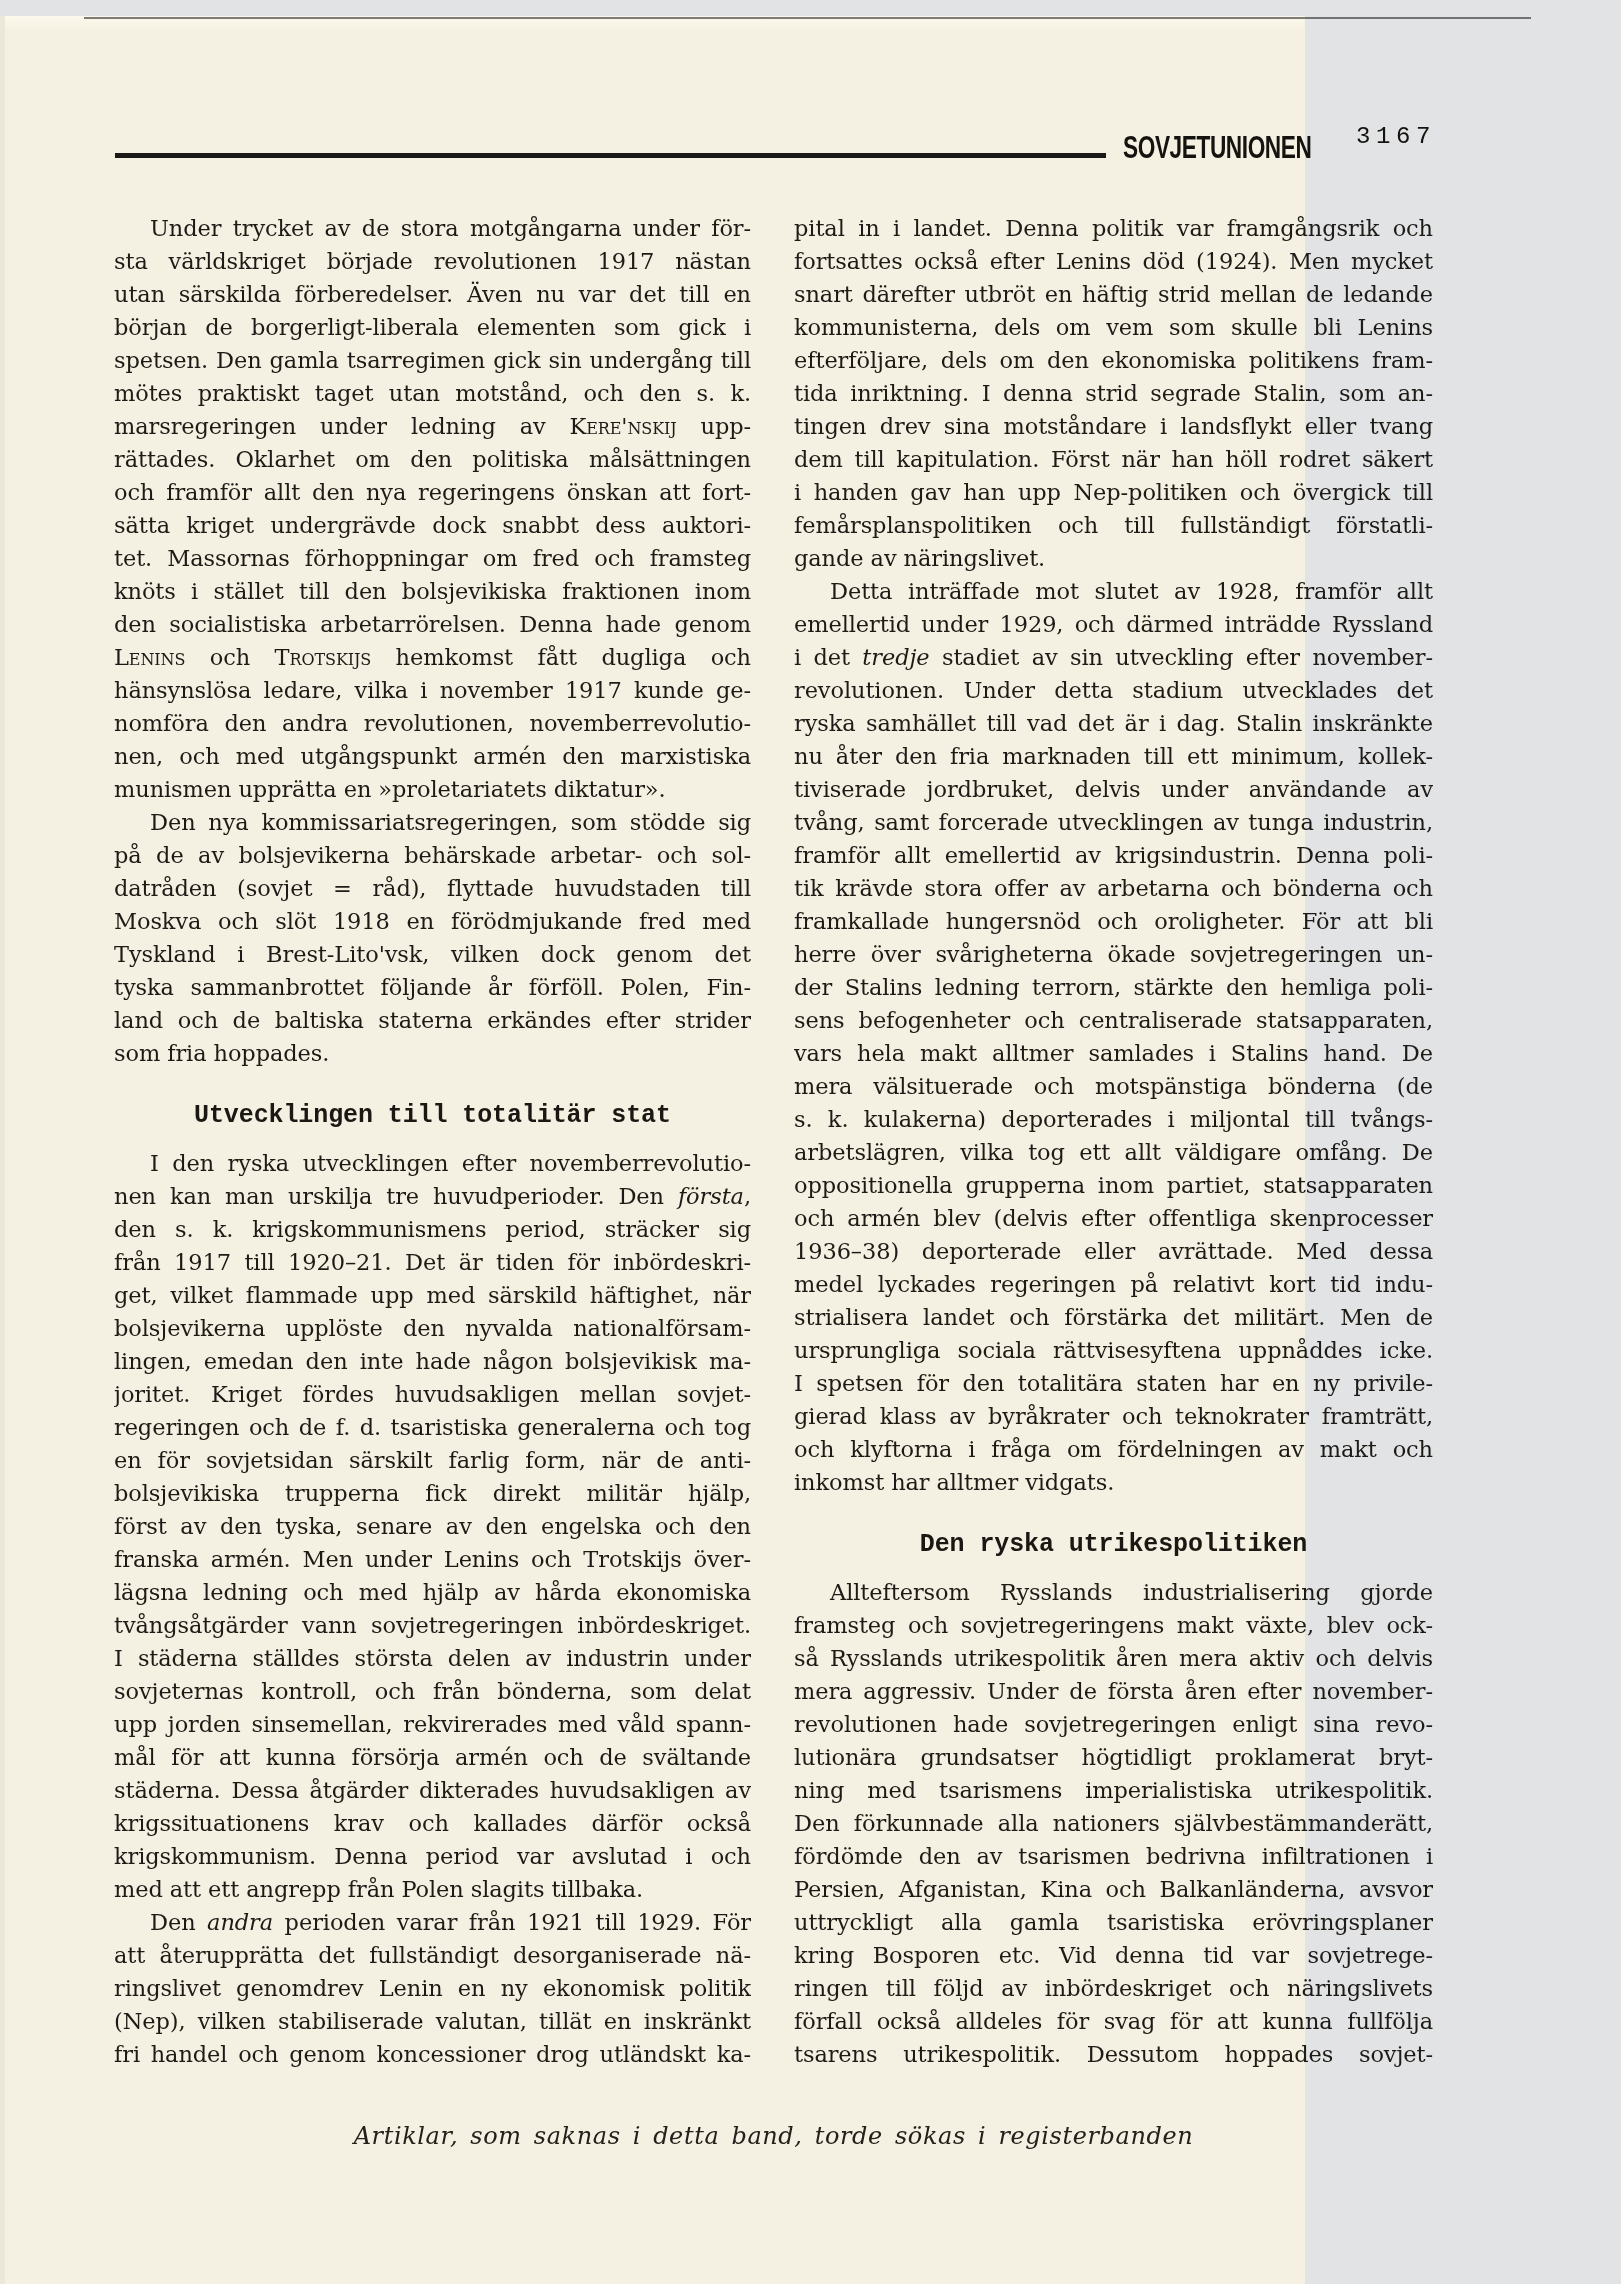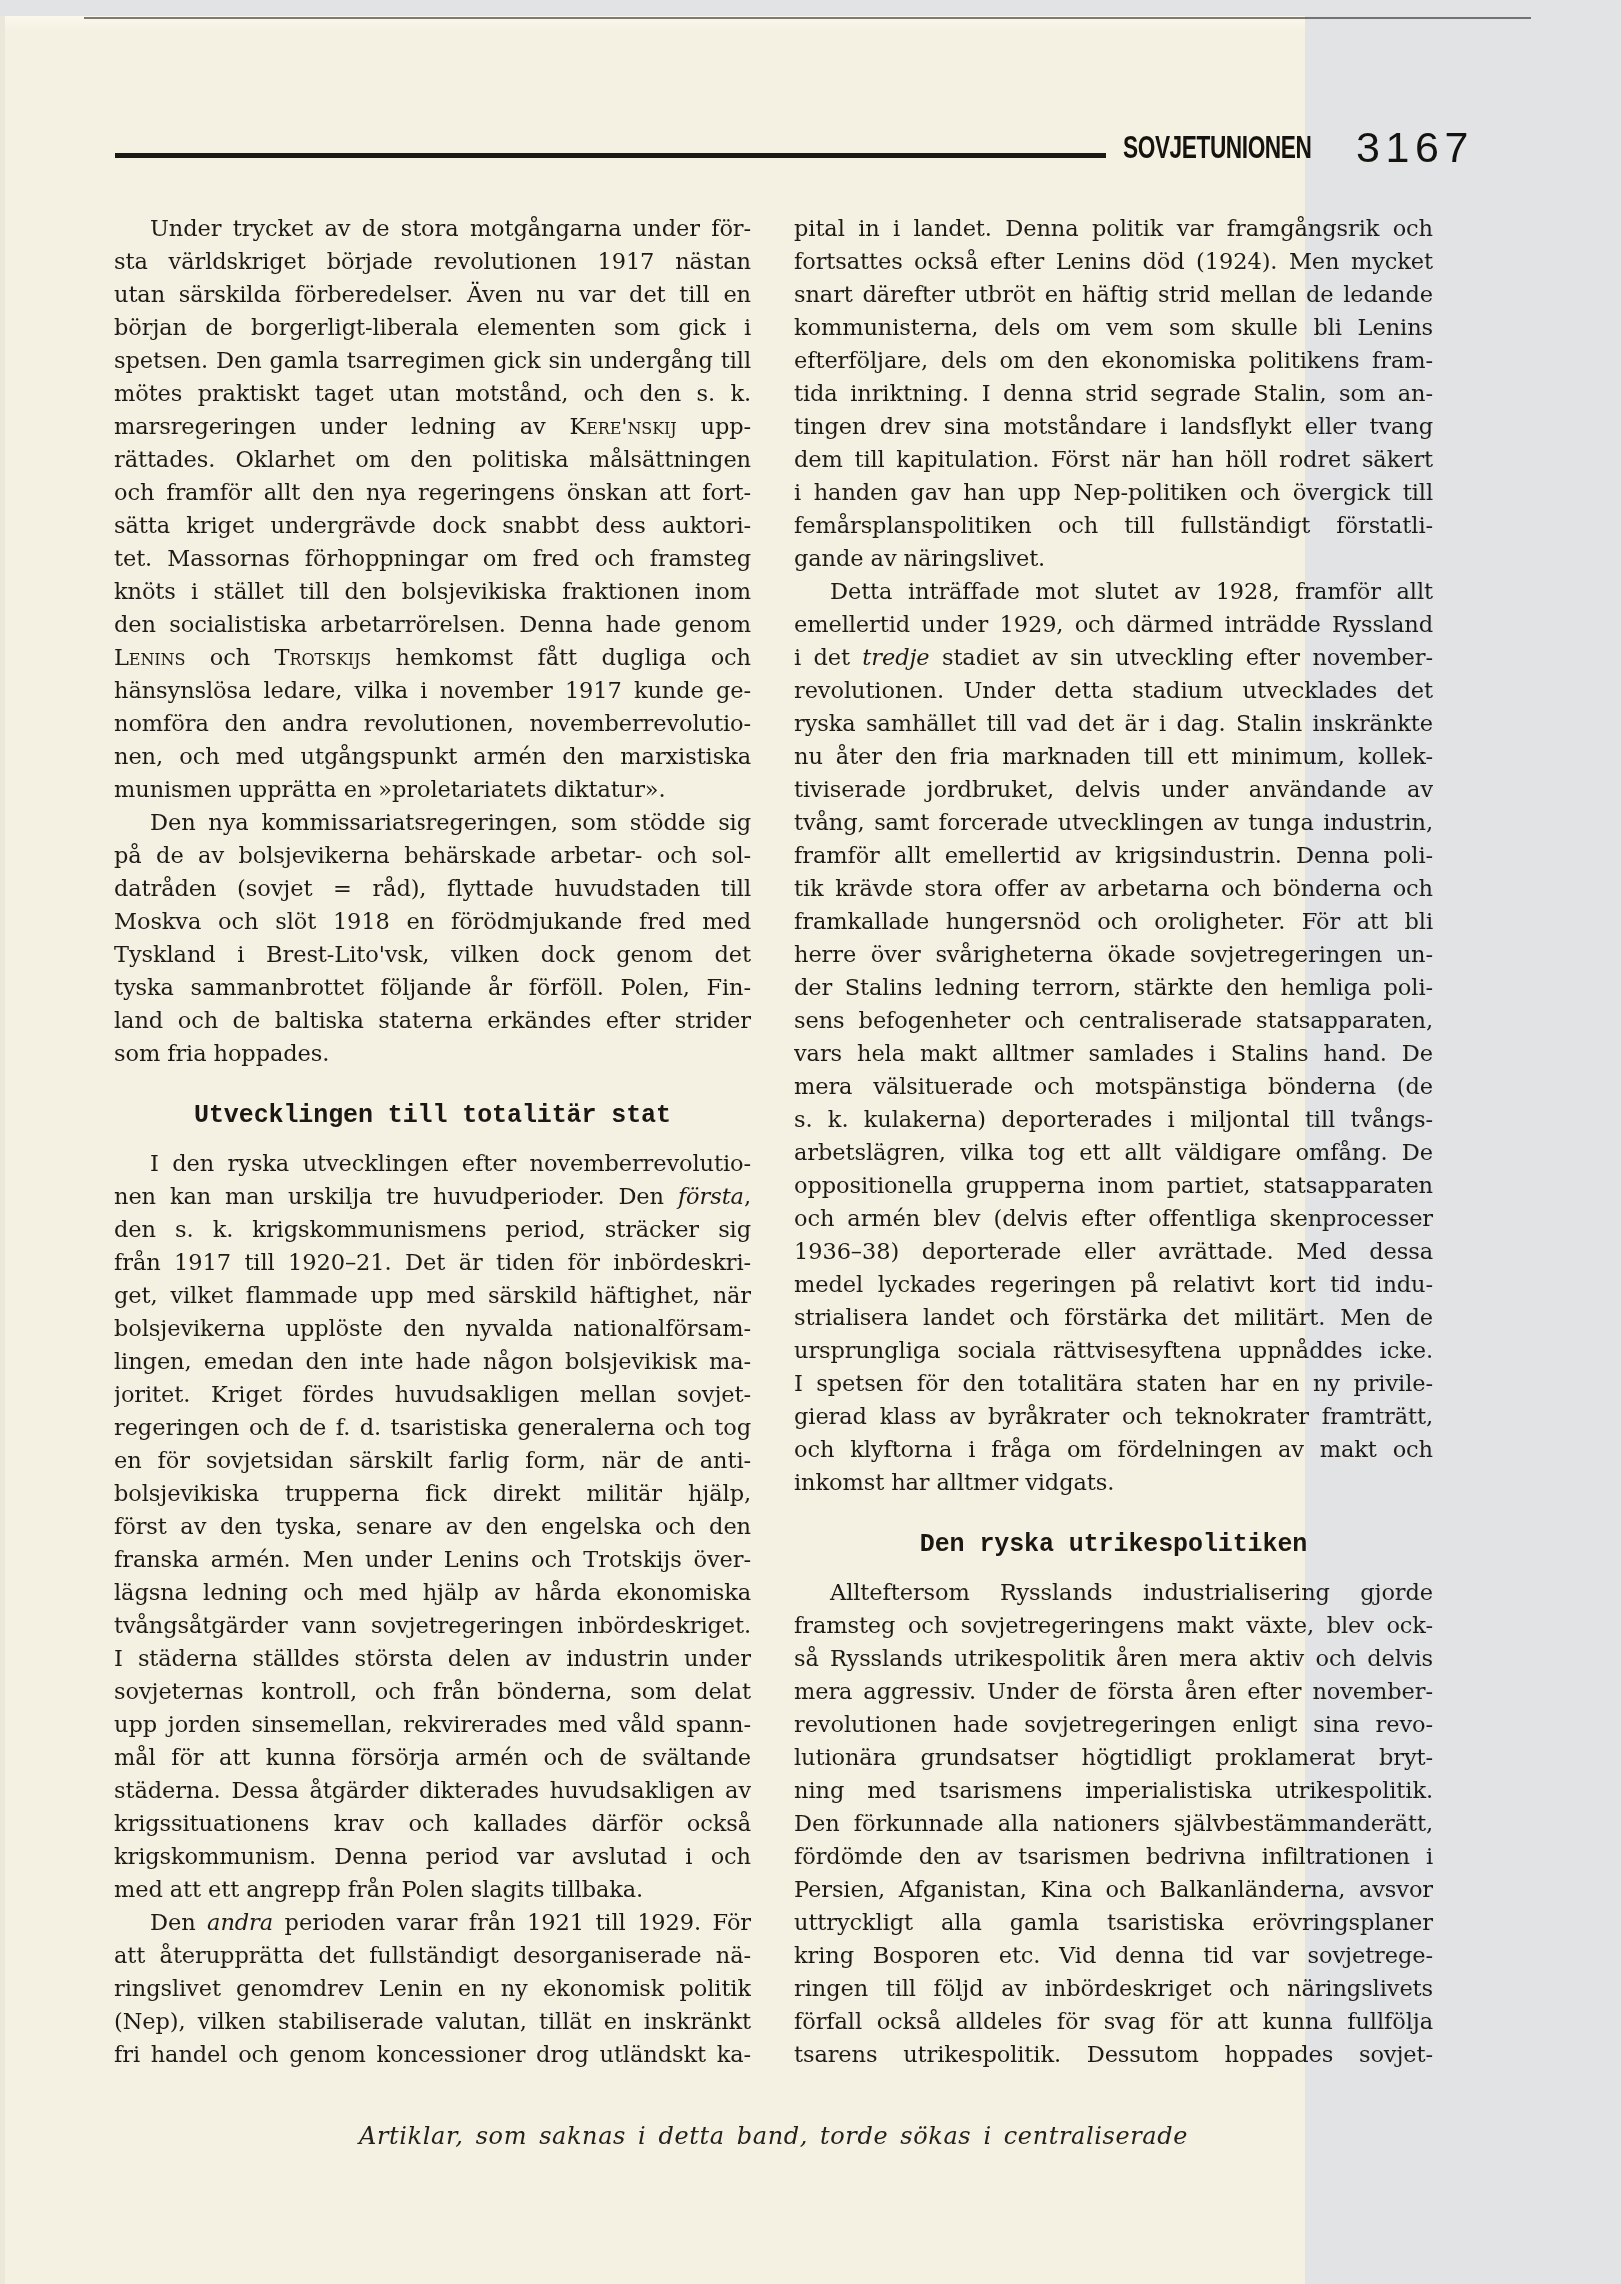--- a/index.html
+++ b/index.html
@@ -33,22 +33,22 @@
   }
   .running-title {
     position:absolute; left:1123px; top:113px;
     font-family:"Liberation Sans", sans-serif;
     font-weight:700; font-size:31.5px; letter-spacing:-0.6px;
     transform:scaleX(0.72); transform-origin:left top;
     color:#15130f; white-space:nowrap;
   }
   .page-number {
     position:absolute; left:1356px; top:107px;
-    font-family:Liberation Sans, sans-serif;
-    font-size:43px; letter-spacing:5.6px; color:#15130f;
+    font-family:Liberation Mono, monospace;
+    font-size:24px; letter-spacing:5.6px; color:#15130f;
   }
   
   .column {
     position:absolute; top:189px;
     font-size:22.5px; line-height:33px; letter-spacing:-0.1px;
     color:#1e1b17;
     margin-top:7px;
   }
   .column.left  { left:114px;  width:637px; }
   .column.right { left:794px; width:639px; }
@@ -209,15 +209,15 @@
         <div class="line">fördömde den av tsarismen bedrivna infiltrationen i</div>
         <div class="line">Persien, Afganistan, Kina och Balkanländerna, avsvor</div>
         <div class="line">uttryckligt alla gamla tsaristiska erövringsplaner</div>
         <div class="line">kring Bosporen etc. Vid denna tid var sovjetrege-</div>
         <div class="line">ringen till följd av inbördeskriget och näringslivets</div>
         <div class="line">förfall också alldeles för svag för att kunna fullfölja</div>
         <div class="line">tsarens utrikespolitik. Dessutom hoppades sovjet-</div>
       </div>
     </div>
 
-  <div class="footer">Artiklar, som saknas i detta band, torde sökas i centraliserade</div>
+  <div class="footer">Artiklar, som saknas i detta band, torde sökas i registerbanden</div>
 </div>
 
 
 </body></html>

